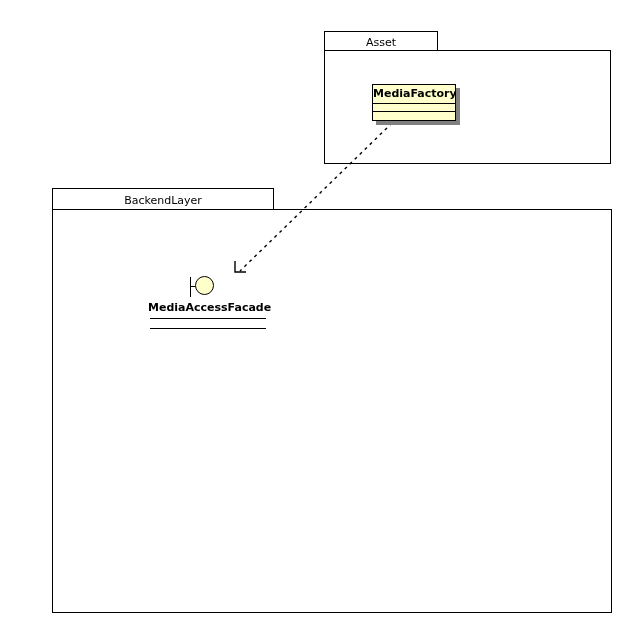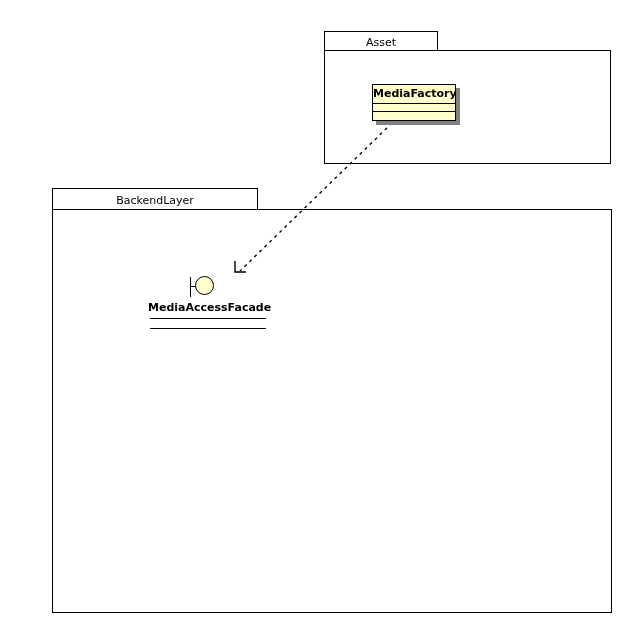--- a/index.html
+++ b/index.html
@@ -65,21 +65,21 @@
     left: 324px;
     top: 50px;
     width: 287px;
     height: 114px;
   }
 
   
   #pkg-backend-tab {
     left: 52px;
     top: 188px;
-    width: 206px;
+    width: 222px;
     height: 22px;
   }
   #pkg-backend-tab .package-tab-label {
     margin-top: 6px;
   }
   #pkg-backend-body {
     left: 52px;
     top: 209px;
     width: 560px;
     height: 404px;

